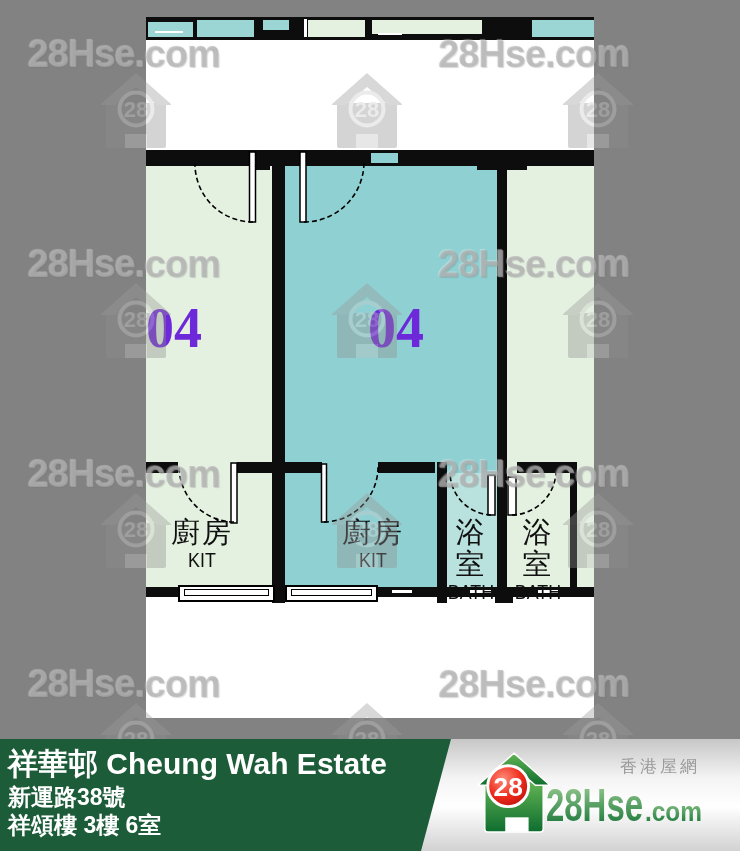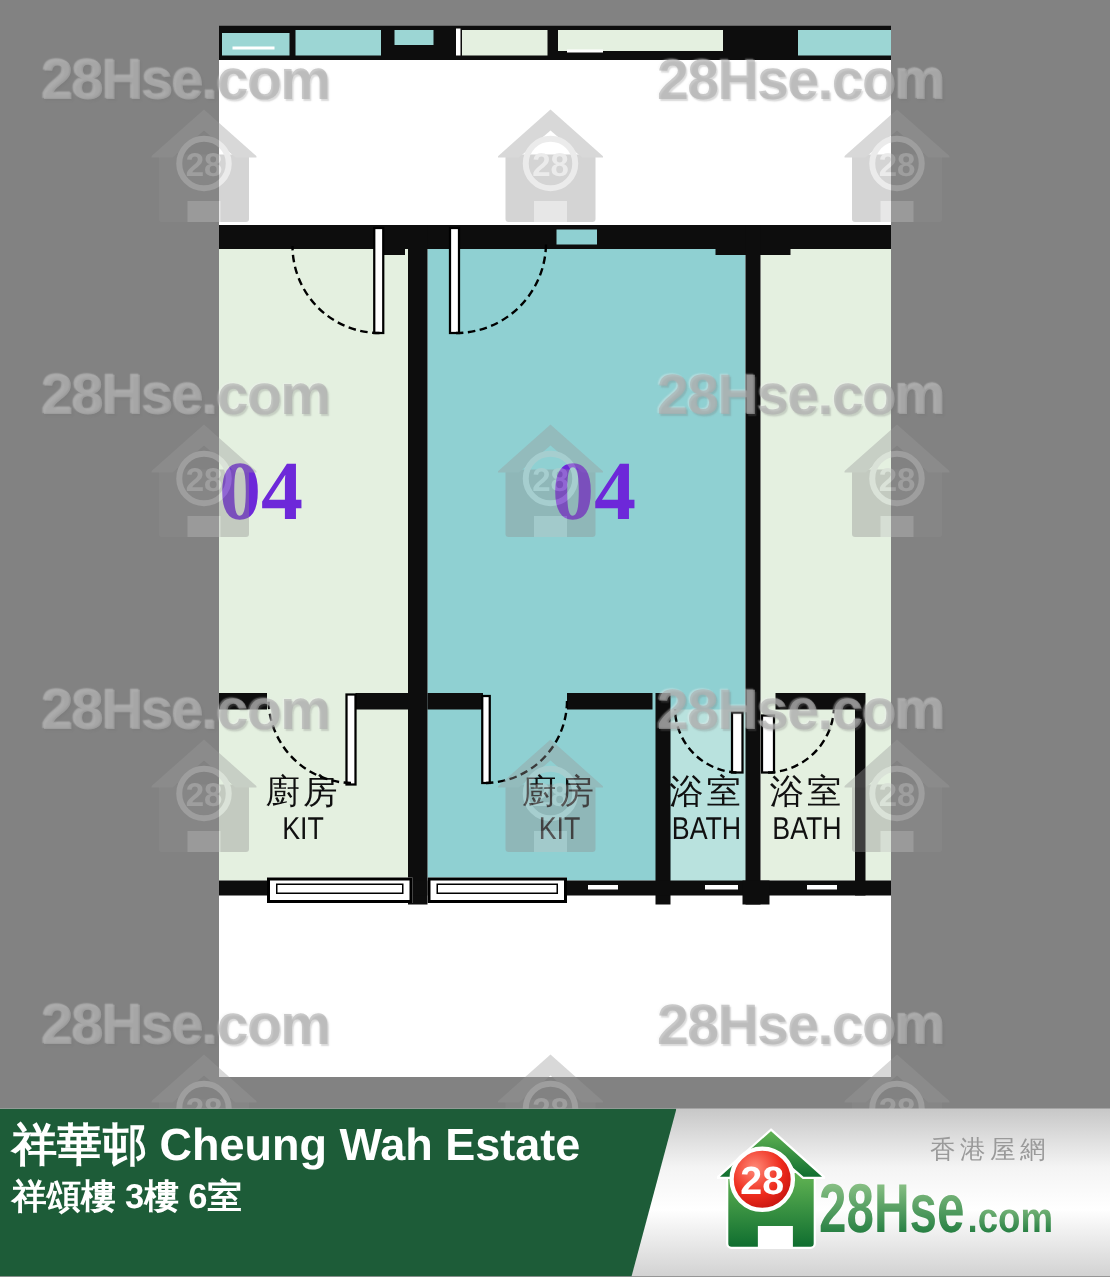--- a/index.html
+++ b/index.html
@@ -30,21 +30,21 @@
     background:#fff; border:2px solid #000; z-index:5;
   }
   .window::after { content:""; display:block; margin:2px 4px 0 4px; height:5px;
     border:1px solid #000; }
 
   .unit-num {
     position:absolute; font-family:"Liberation Serif", serif;
     font-size:56px; line-height:1; color:#6d28d9; z-index:4;font-weight:bold;
   }
   .room-label { position:absolute; text-align:center; color:#101010; z-index:4; }
-  .room-label .zh { font-size:23px; letter-spacing:2px; line-height:1.1; font-family:Liberation Mono, monospace; }
+  .room-label .zh { font-size:29px; letter-spacing:2px; line-height:1.1; font-family:Liberation Serif, serif; }
   .room-label .en { font-size:21px; line-height:1.05; transform:scaleX(0.85); transform-origin:50% 50%; }
 
   
   #wm-layer { position:absolute; inset:0; z-index:8; pointer-events:none;text-align:right; }
   .wm-text {
     position:absolute; font-weight:bold; font-size:38px; letter-spacing:-1px;
     color: rgba(173,173,173,0.62);
     text-shadow: 1px 1px 1px rgba(120,120,120,0.28), -1px -1px 1px rgba(240,240,240,0.38);
     white-space:nowrap;
   }
@@ -239,20 +239,21 @@
         <rect x="24" y="62" width="22" height="14" fill="#c2c2c2"></rect>
         <path d="M35 1 L71 33 L56 33 L35 15 L14 33 L-1 33 Z" fill="#9a9a9a"></path>
         <circle cx="35" cy="37" r="16.5" fill="none" stroke="#cccccc" stroke-width="4"></circle>
         <text x="35" y="45" text-anchor="middle" font-size="22" font-weight="bold" fill="#cccccc" font-family="Liberation Sans, sans-serif">28</text>
       </svg></div>
   </div>
 
 <div id="footer">
   <div id="estate-panel">
     <div class="estate-title">祥華邨 Cheung Wah Estate</div>
+    <div class="estate-sub">新運路38號</div>
     <div class="estate-sub">祥頌樓 3樓 6室</div>
   </div>
 
   <div class="site-zh">香港屋網</div>
 
   <svg id="logo-house-svg" width="72" height="84" viewBox="0 0 74 86">
     <defs>
       <linearGradient id="houseG" x1="0" y1="0" x2="0" y2="1">
         <stop offset="0" stop-color="#63b554"></stop>
           <stop offset="1" stop-color="#0e6d2f"></stop>

